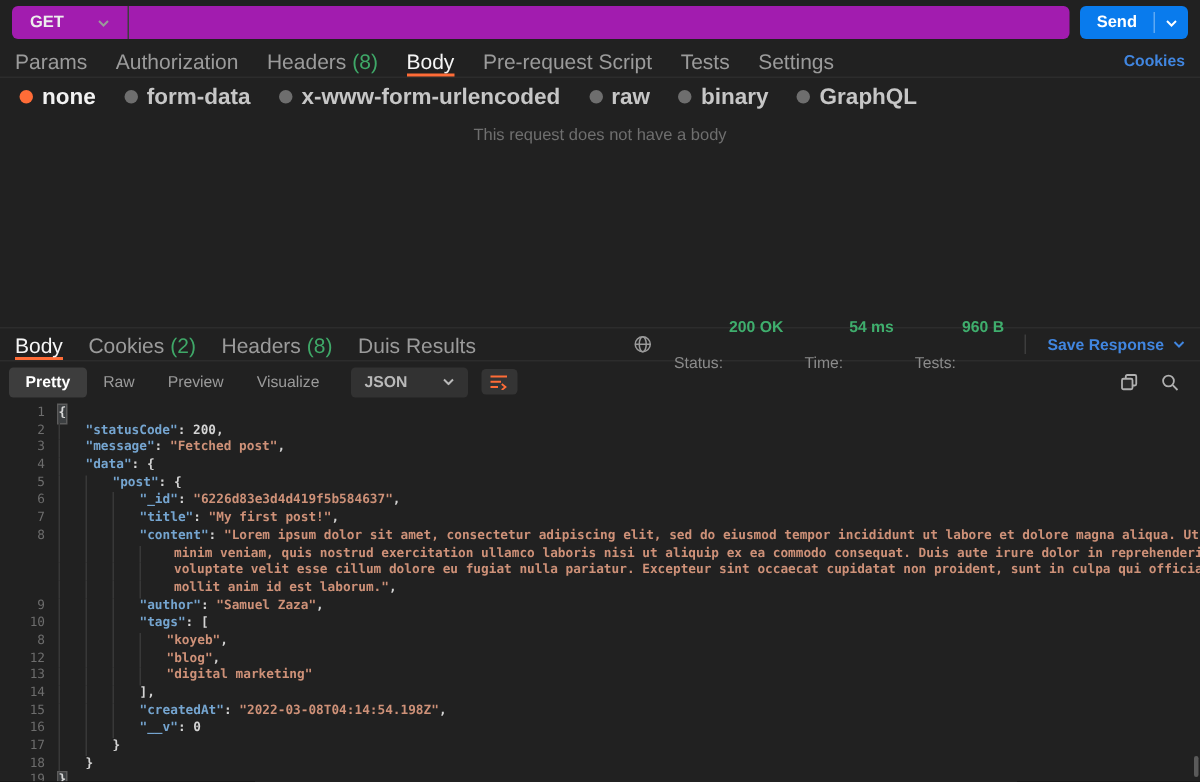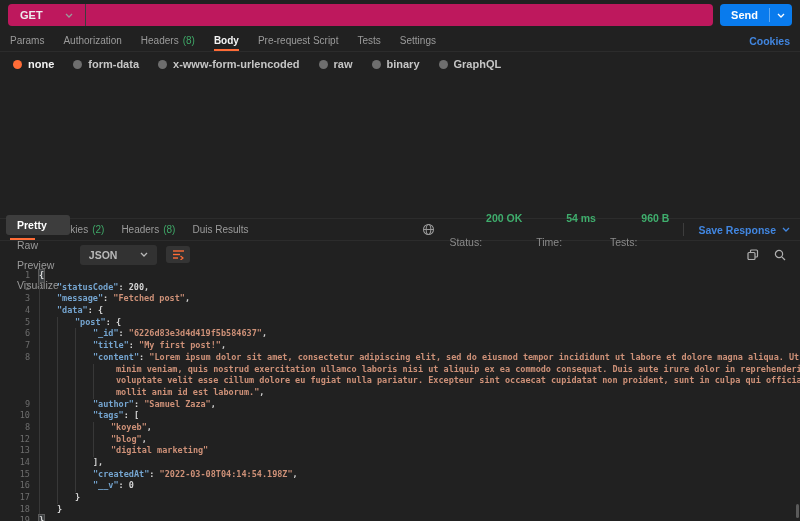--- a/index.html
+++ b/index.html
@@ -5,49 +5,49 @@
   * { margin:0; padding:0; box-sizing:border-box; }
   html,body { background:#121212; }
   body { font-family:"Liberation Sans", sans-serif; }
   #app {
     position:relative; width:800px; height:521px; overflow:hidden;
     background:#212121; color:#d0d0d0;
   }
   
   .topbar { position:absolute; top:0; left:0; right:0; height:30px;
     display:flex; align-items:center; padding:0 8px; gap:7px; }
-  .urlbar { flex:1; height:22px; background:#be185d; border-radius:4px;
+  .urlbar { flex:1; height:22px; background:#a21caf; border-radius:4px;
     display:flex; overflow:hidden; }
   .method { display:flex; align-items:center; gap:22px; padding:0 12px;
     font-size:11px; font-weight:bold; color:#ededed; cursor:pointer; height:100%; }
   .vdiv { width:1px; height:22px; background:#3d3d3d; }
   .url { padding:0 11px; font-size:11px; font-weight:600; color:#dcdcdc;
     white-space:nowrap; }
   .send-btn { height:22px; background:#097bed; border-radius:4px;
     display:flex; align-items:center; cursor:pointer; }
   .send-label { color:#fff; font-size:11px; font-weight:bold; padding:0 11px; }
   .send-sep { width:1px; height:14px; background:rgba(255,255,255,.35); }
   .send-caret { padding:0 7px; display:flex; align-items:center; }
   .chev { width:8px; height:5px; }
   
   .tabsrow { position:absolute; top:30px; left:0; right:0; height:22px;
     border-bottom:1px solid #2c2c2c; display:flex; align-items:center;
     padding:0 10px; gap:19px; }
-  .tab { font-size:10px; color:#9b9b9b; height:100%; display:flex;
+  .tab { font-size:14px; color:#9b9b9b; height:100%; display:flex;
     align-items:center; gap:4px; cursor:pointer; }
-  .tab.active { color:#f5f5f5; font-weight:bold; box-shadow:inset 0 -2px 0 #ff6c37;text-align:right; }
+  .tab.active { color:#f5f5f5; font-weight:normal; box-shadow:inset 0 -2px 0 #ff6c37;text-align:right; }
   .tab .count { color:#3fa868; }
   .cookies-link { margin-left:auto; font-size:10.5px; font-weight:600; color:#4186e0; cursor:pointer; }
   
   .radiorow { position:absolute; top:52px; left:0; right:0; height:24px;
     display:flex; align-items:center; padding:0 13px; gap:19px; }
   .radio-item { display:flex; align-items:center; gap:6px; cursor:pointer; }
   .radio-dot { width:9px; height:9px; border-radius:50%; background:#6e6e6e; }
   .radio-item.sel .radio-dot { background:#ff6c37; }
-  .radio-label { font-size:11px; font-weight:600; color:#c6c6c6; }
+  .radio-label { font-size:15px; font-weight:600; color:#c6c6c6; }
   .radio-item.sel .radio-label { color:#f2f2f2; }
   .empty-msg { position:absolute; top:84px; left:0; width:100%;
     text-align:center; font-size:11px; color:#6f6f6f; }
   
   .resptabs { position:absolute; top:218px; left:0; right:0; height:23px;
     border-top:1px solid #2c2c2c; border-bottom:1px solid #2c2c2c;
     display:flex; align-items:center; padding:0 10px; gap:17px; }
   .meta { margin-left:auto; display:flex; align-items:center; gap:6px;
     font-size:10.5px; white-space:nowrap; }
   .meta .lbl { color:#8b8b8b;margin-top:24px; }
@@ -161,20 +161,21 @@
       <span class="radio-item">
         <span class="radio-dot"></span>
         <span class="radio-label">binary</span>
       </span>
       <span class="radio-item">
         <span class="radio-dot"></span>
         <span class="radio-label">GraphQL</span>
       </span>
     </div>
 
+  <div class="empty-msg">This request does not have a body</div>
 
   <div class="resptabs" id="resp-tabs">
       <span class="tab active">
         <span>Body</span>
       </span>
       <span class="tab">
         <span>Cookies</span>
         <span class="count">(2)</span>
       </span>
       <span class="tab">
@@ -206,21 +207,21 @@
       <span class="save-resp">
         <span>Save Response</span>
         <svg class="chev" viewBox="0 0 8 5">
             <polyline points="1,1 4,4 7,1" fill="none" stroke="#4186e0" stroke-width="1.3"></polyline>
           </svg>
       </span>
     </div>
   </div>
 
   <div class="viewbar">
-    <span id="view-tabs" style="display:flex; gap:0;flex-direction:column;">
+    <span id="view-tabs" style="display:flex; gap:0;">
         <span class="pill active">Pretty</span>
         <span class="pill">Raw</span>
         <span class="pill">Preview</span>
         <span class="pill">Visualize</span>
       </span>
     <span class="json-select">
       <span>JSON</span>
       <svg class="chev" viewBox="0 0 8 5">
           <polyline points="1,1 4,4 7,1" fill="none" stroke="#b9b9b9" stroke-width="1.3"></polyline>
         </svg>

